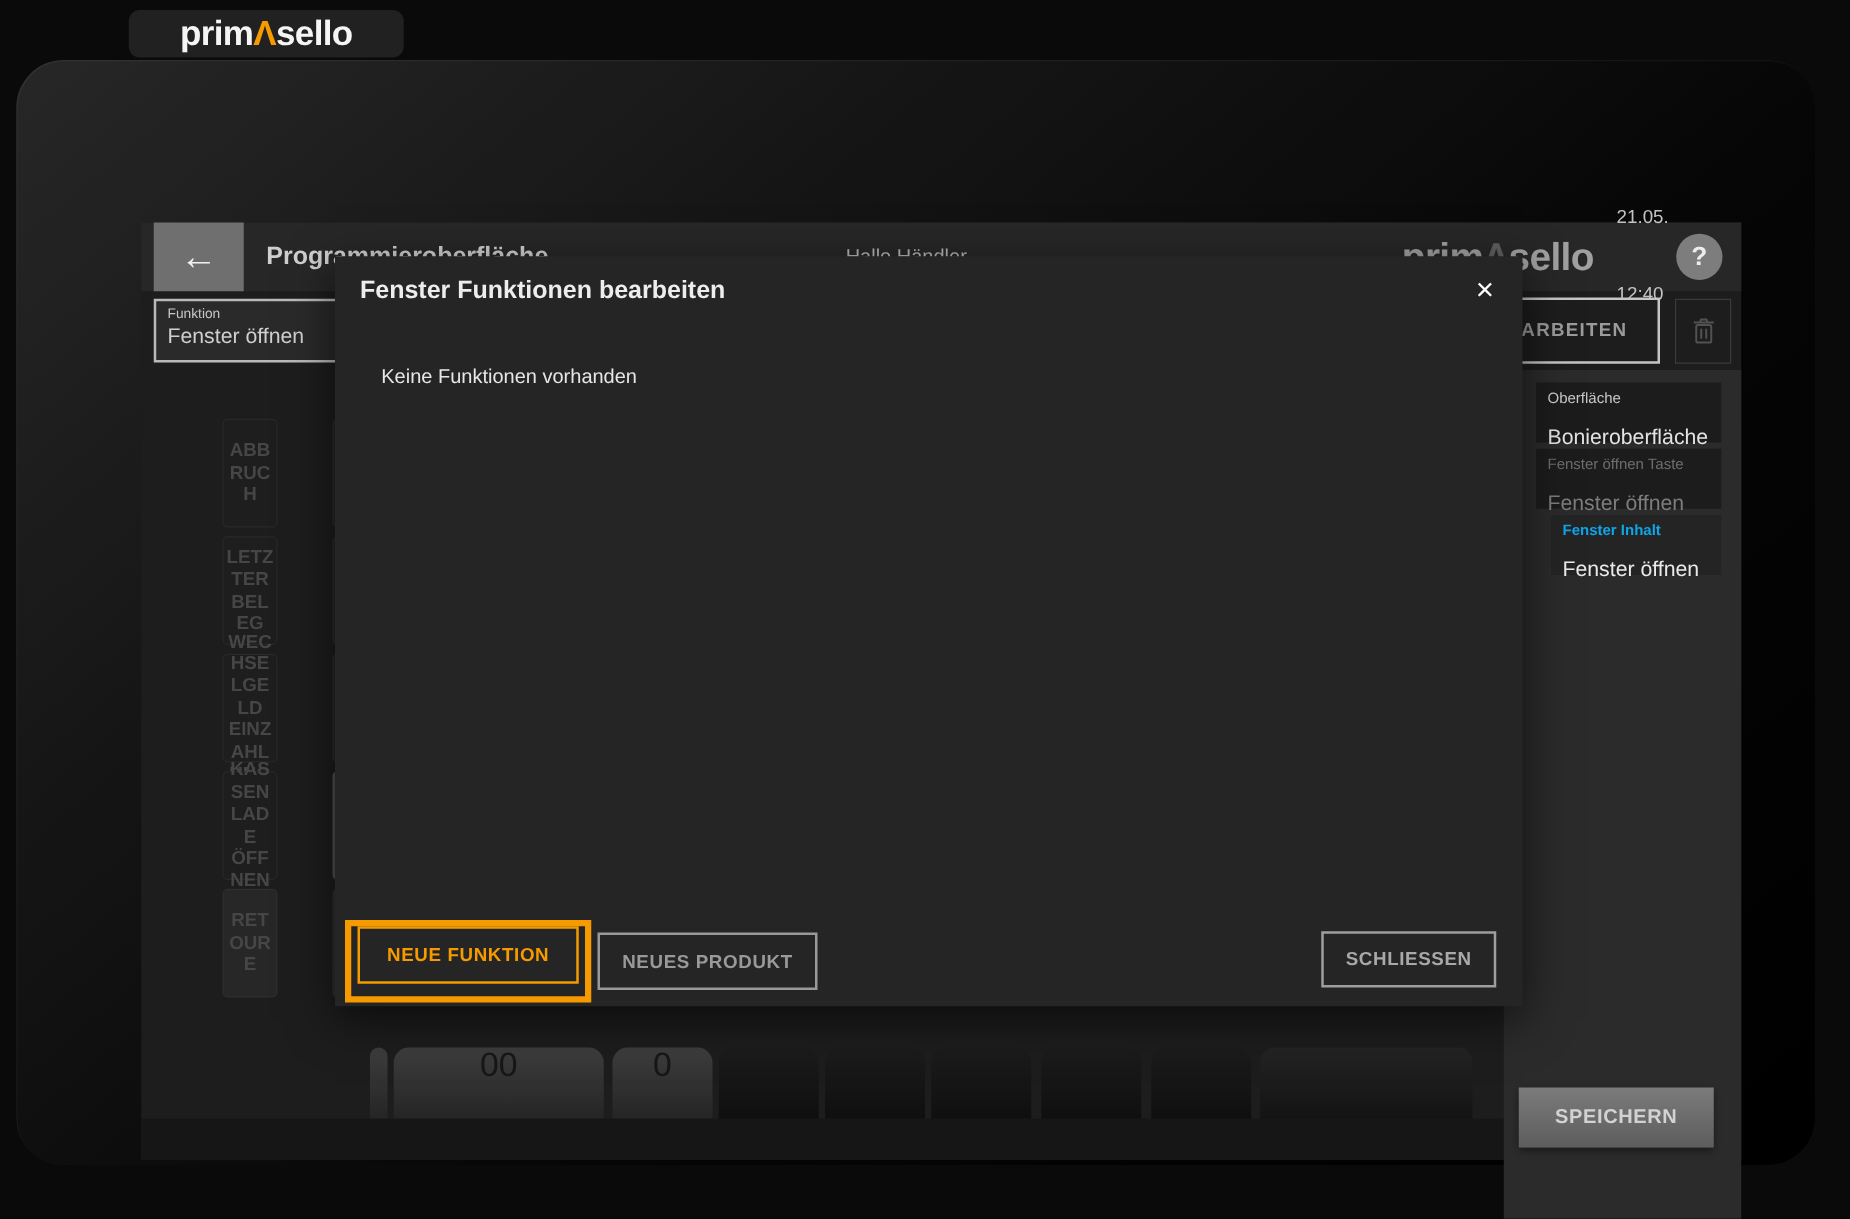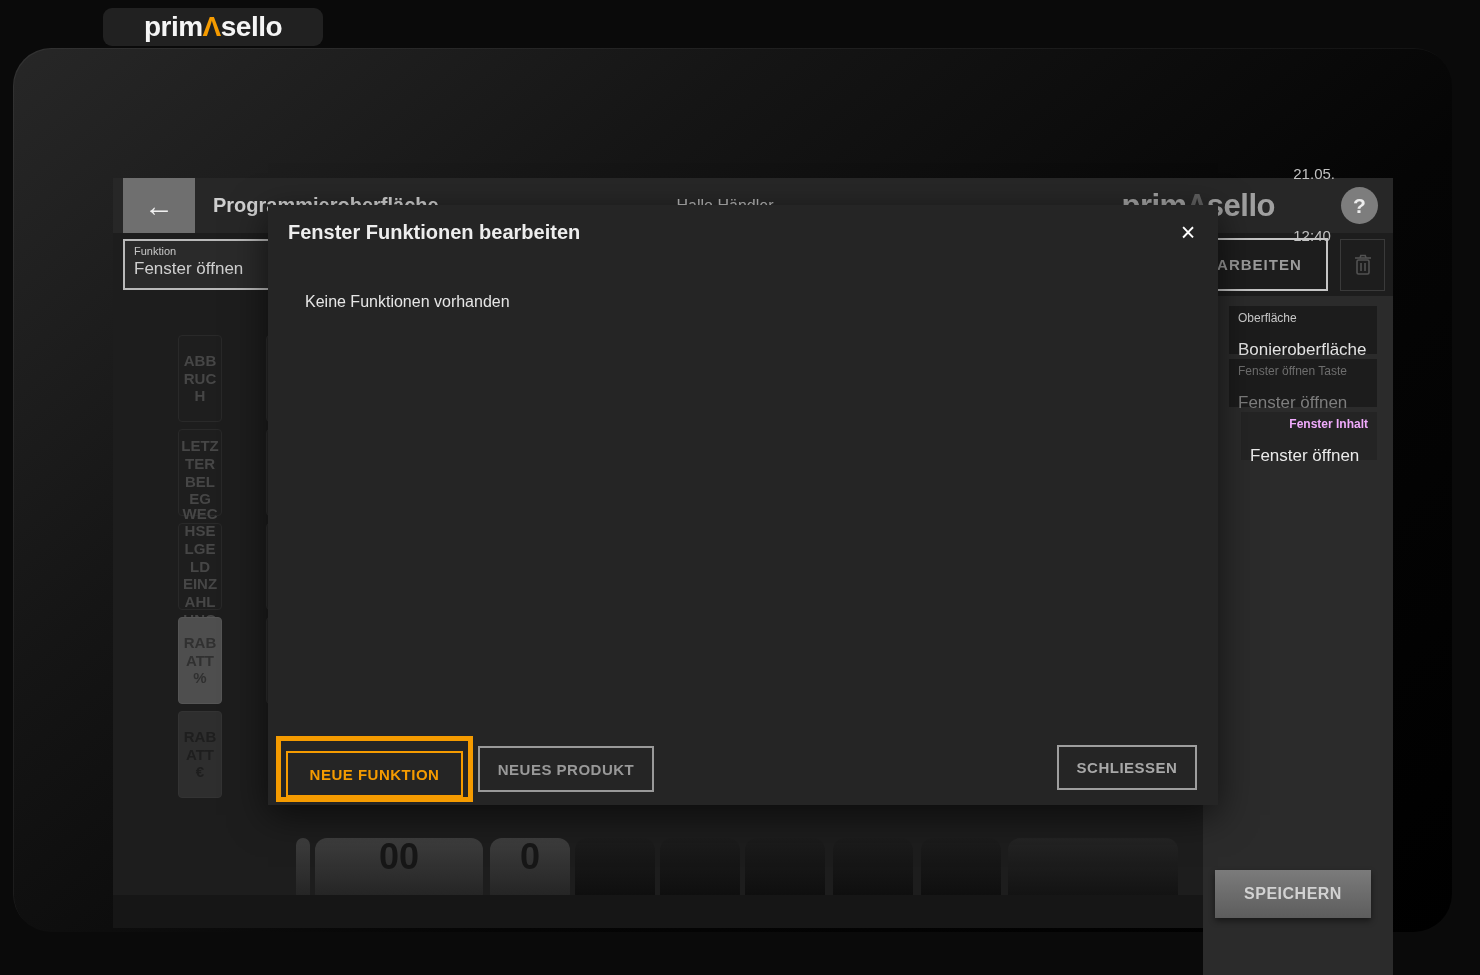--- a/index.html
+++ b/index.html
@@ -74,50 +74,50 @@
     font-weight:bold; font-size:15px; line-height:1.18; padding:2px; word-break:break-word;
     background:#1e1e1e; color:#464646; border:1px solid #292929; cursor:pointer;margin-left:38px; }
   .fbtn.b2 { background:#272727; border-color:#2e2e2e; }
   .fbtn.bl { background:#4e4e4e; color:#303030; border-color:#555; }
   .fbtn.bg2 { background:#3a3a3a; color:#585858; border-color:#404040; }
   .fbtn.bm { background:#2e2e2e; color:#1e1e1e; border-color:#333; }
   
   .kbtn { position:absolute; top:660px; height:57px; border-radius:12px 12px 0 0;
     background:linear-gradient(#1c1c1c,#0f0f0f); cursor:pointer;
     display:flex; align-items:flex-start; justify-content:center;
-    font-weight:bold; font-size:36px; color:#171717; line-height:1.05; }
+    font-weight:normal; font-size:27px; color:#171717; line-height:1.05; }
   .kbtn.lite { background:linear-gradient(#3e3e3e,#252525); }
   .kbtn.wide { background:linear-gradient(#242424,#131313); }
   .bottom-strip { position:absolute; left:0; top:717px; width:1280px; height:33px; background:#161616; }
   
   .rpanel { position:absolute; left:1090px; top:118px; width:190px; height:732px; background:#2b2b2b; }
   .pbox { position:absolute; width:148px; height:48px; background:#1c1c1c; padding:5px 9px; cursor:pointer; }
   .pbox .lbl { font-size:12px; color:#c9c9c9; }
   .pbox .val { font-size:17px; color:#e3e3e3; margin-top:15px; white-space:nowrap; }
   .pbox.dim .lbl { color:#6e6e6e; }
   .pbox.dim .val { color:#7d7d7d; }
   .pbox.p1 { left:26px; top:10px; }
   .pbox.p2 { left:26px; top:63px; }
   .pbox.p3 { left:38px; top:116px; width:136px; background:#242424; }
-  .pbox.p3 .lbl { color:#f0abfc; font-weight:bold;text-align:right; }
+  .pbox.p3 .lbl { color:#0ea5e9; font-weight:bold; }
   .pbox.p3 .val { color:#eaeaea; }
   .save-btn { position:absolute; left:12px; top:574px; width:156px; height:48px;
     background:linear-gradient(#7b7b7b,#5d5d5d); border:none; color:#d2d2d2;
     font-weight:bold; font-size:16px; letter-spacing:0.5px; cursor:pointer;
     box-shadow:0 3px 6px rgba(0,0,0,0.45); font-family:"Liberation Sans", sans-serif; }
   
   .modal { position:absolute; left:268px; top:205px; width:950px; height:600px; background:#252525;
     box-shadow:0 10px 35px rgba(0,0,0,0.6); z-index:10; }
   .modal-title { position:absolute; left:20px; top:16px; font-size:20px; font-weight:bold; color:#ededed; }
   .modal-close { position:absolute; right:15px; top:12px; width:30px; height:30px;
     display:flex; align-items:center; justify-content:center;
     color:#fff; font-size:25px; cursor:pointer; }
   .modal-msg { position:absolute; left:37px; top:88px; font-size:16px; color:#e6e6e6; }
   .focus-ring { position:absolute; left:8px; top:531px; width:197px; height:66px;
-    border:5px solid #F59B00; display:flex; align-items:flex-end; justify-content:center; }
+    border:5px solid #F59B00; display:flex; align-items:flex-start; justify-content:center; }
   .btn-neue { width:177px; height:46px; border:2px solid #F59B00; background:transparent;
     color:#F59B00; font-weight:bold; font-size:15px; letter-spacing:0.5px; cursor:pointer;
     font-family:"Liberation Sans", sans-serif; }
   .btn-produkt { position:absolute; left:210px; top:541px; width:176px; height:46px;
     border:2px solid #999; background:transparent; color:#999; font-weight:bold; font-size:15px;
     letter-spacing:0.5px; cursor:pointer; font-family:"Liberation Sans", sans-serif; }
   .btn-schliessen { position:absolute; left:789px; top:540px; width:140px; height:45px;
     border:2px solid #9e9e9e; background:transparent; color:#a8a8a8; font-weight:bold; font-size:15px;
     letter-spacing:0.5px; cursor:pointer; font-family:"Liberation Sans", sans-serif; }
 </style>
@@ -172,20 +172,21 @@
         </svg>
       </div>
 
       <div class="fgrid">
         <div class="fbtn">ABBRUCH</div>
         <div class="fbtn b2">BON</div>
         <div class="fbtn">LETZTER BELEG</div>
         <div class="fbtn b2">TSE STATUS</div>
         <div class="fbtn">WECHSELGELD EINZAHLUNG</div>
         <div class="fbtn b2">BARENTNAHME</div>
+        <div class="fbtn">KASSENLADE ÖFFNEN</div>
         <div class="fbtn bl">RABATT %</div>
         <div class="fbtn b2">RETOURE</div>
         <div class="fbtn bm">RABATT €</div>
       </div>
 
       <div class="kbtn lite" style="left:183px; width:14px;"></div>
       <div class="kbtn lite" style="left:202px; width:168px;">00</div>
       <div class="kbtn lite" style="left:377px; width:80px;">0</div>
       <div class="kbtn" style="left:462px; width:80px;"></div>
       <div class="kbtn" style="left:547px; width:80px;"></div>

